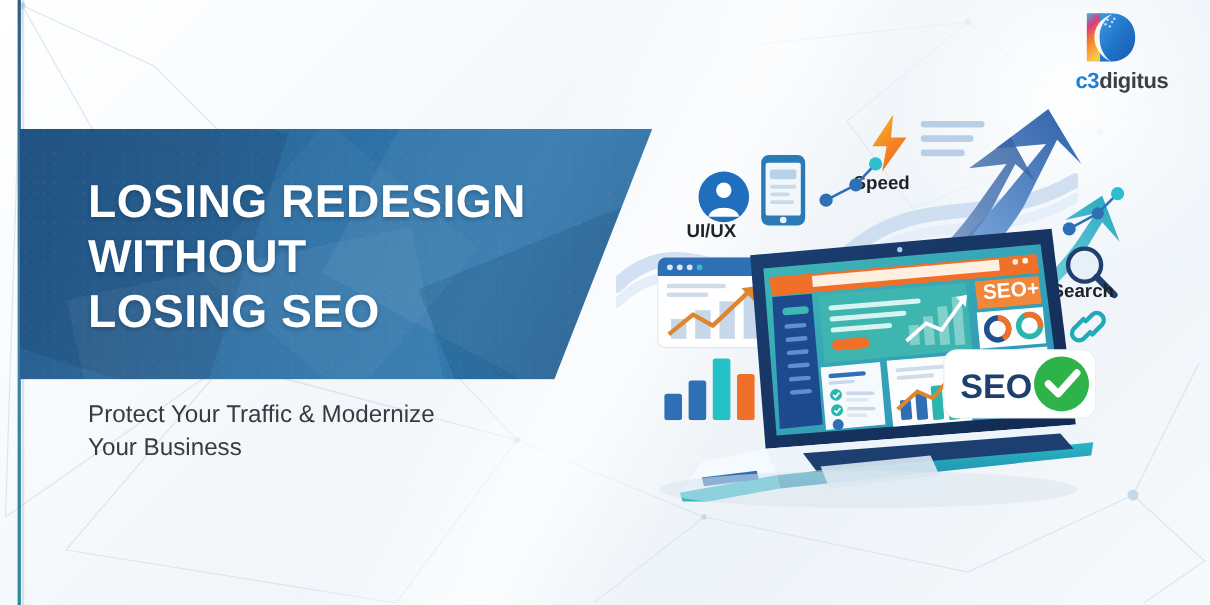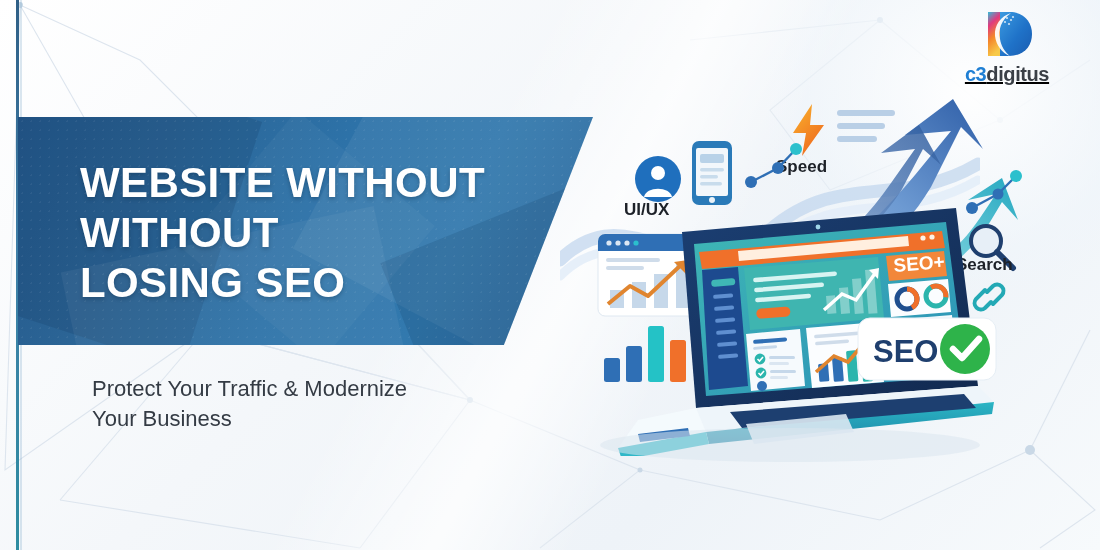--- a/index.html
+++ b/index.html
@@ -92,36 +92,35 @@
     letter-spacing: 0.4px;
     text-shadow: 0 2px 4px rgba(8,36,62,0.33);
     white-space: pre-line;
   }
 
   .subhead {
     position: absolute;
     left: 80px;
     top: 362px;
     width: 430px;
-    margin: 12px;
+    margin: 0;
     color: #343b44;
     font-size: 22px;
     line-height: 30px;
     font-weight: normal;
     white-space: pre-line;
   }
 
   
   .logo {
     position: absolute;
     right: 38px;
     top: 8px;
     width: 110px;
-    text-align: center;
-    text-decoration: underline;
+    text-align: right;
   }
   .logo-mark { width: 66px; height: 52px; display: block; margin: 0 auto; }
   .logo-word {
     display: block;
     margin-top: 3px;
     font-size: 20px;
     font-weight: bold;
     letter-spacing: -0.4px;
     color: #3a3f46;
   }
@@ -187,21 +186,21 @@
     <div class="band-facets">
       <div class="facet f1"></div>
         <div class="facet f2"></div>
         <div class="facet f3"></div>
       <div class="facet f4"></div>
         <div class="facet f5"></div>
     </div>
     <div class="band-dots"></div>
   </div>
 
-  <h1 class="headline">WEBSITE WITHOUT
+  <h1 class="headline">LOSING REDESIGN
 WITHOUT
 LOSING SEO</h1>
   <p class="subhead">Protect Your Traffic &amp; Modernize
 Your Business</p>
 
   <div class="logo">
     <svg class="logo-mark" viewBox="0 0 66 52">
       <defs>
         <linearGradient id="lgBlock" x1="0" y1="0" x2="0.3" y2="1">
           <stop offset="0%" stop-color="#34bcd8"></stop>

